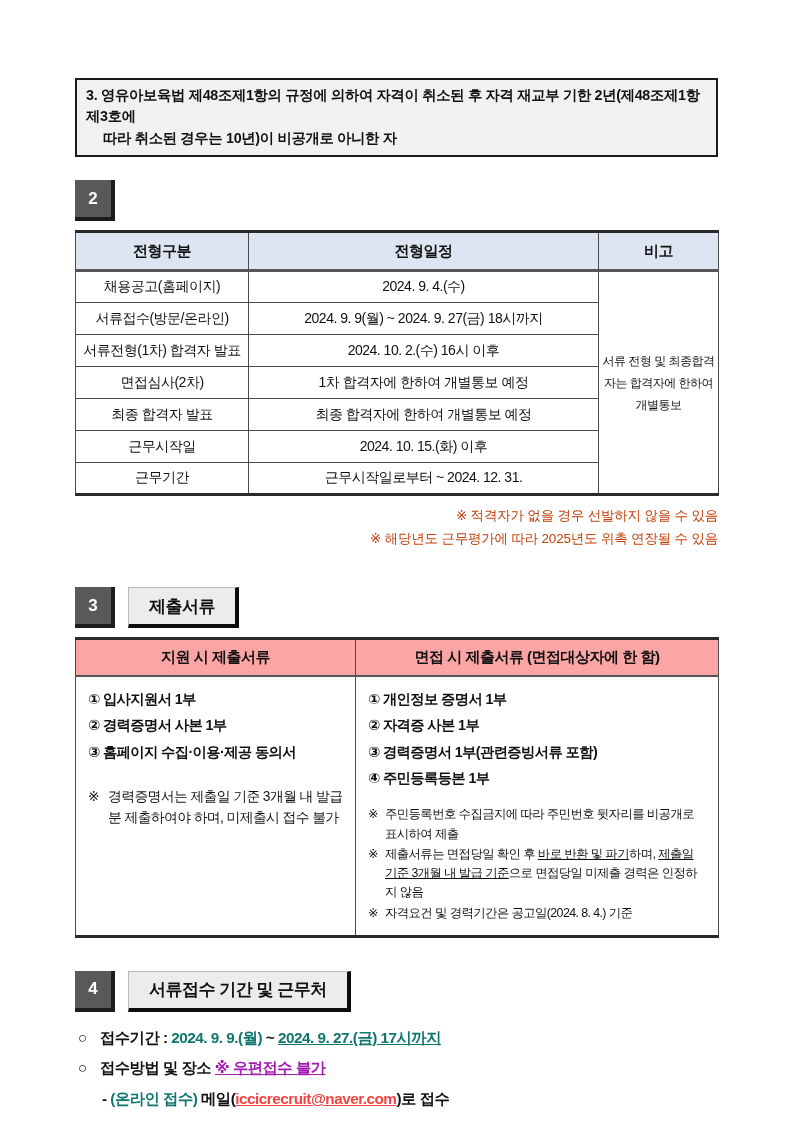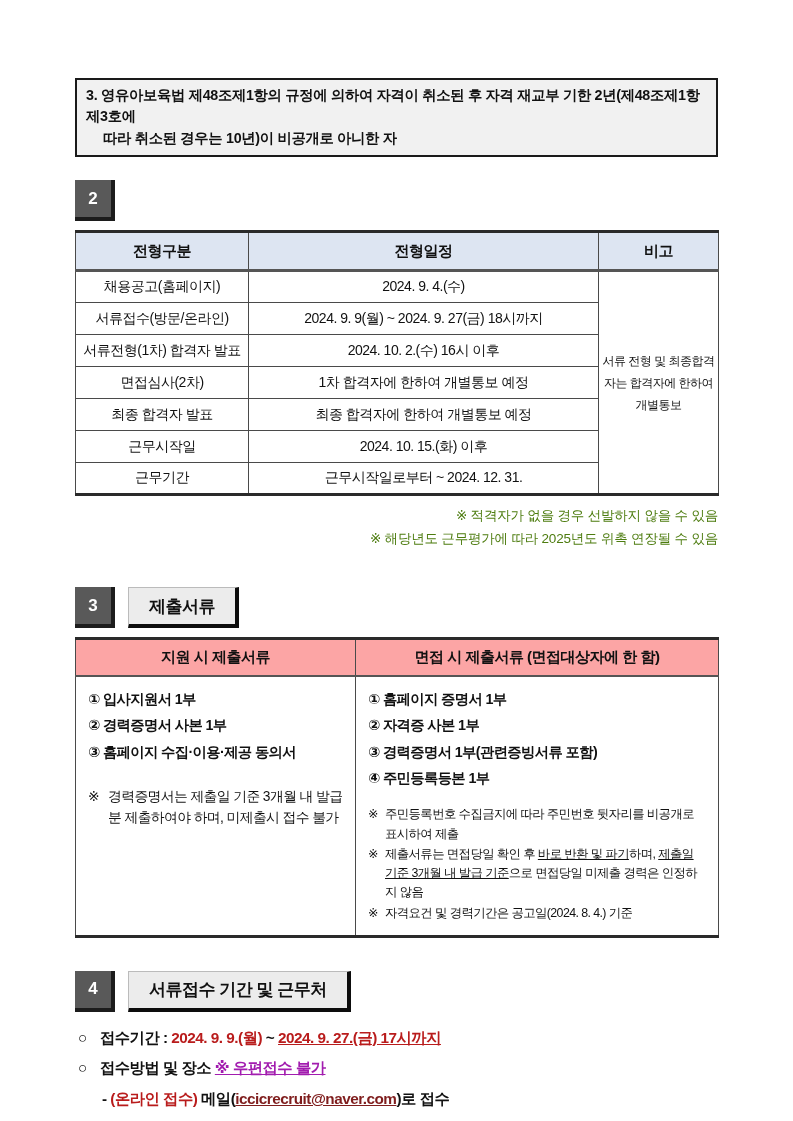--- a/index.html
+++ b/index.html
@@ -19,21 +19,21 @@
   table { border-collapse:collapse; width:643px; table-layout:fixed; }
   .tbl1 { margin-top:9px; border-top:3px solid #2a2a2a; border-bottom:3px solid #2a2a2a; border-left:1px solid #444; border-right:1px solid #444; }
   .tbl1 th, .tbl1 td { border:1px solid #4a4a4a; text-align:center; vertical-align:middle; letter-spacing:-0.5px; }
   .tbl1 th { background:#dde5f2; height:39px; font-size:15px; border-bottom:3px solid #555; }
   .tbl1 td { height:32px; font-size:14px; }
   .tbl1 .col1 { width:173px; }
   .tbl1 .col2 { width:350px; }
   .tbl1 .col3 { width:120px; }
   .tbl1 .remark { font-size:12px; line-height:1.85; }
 
-  .footnotes { margin-top:9px; text-align:right; font-size:13.5px; letter-spacing:-0.2px; line-height:1.7; color:#4d7c0f; }
+  .footnotes { margin-top:9px; text-align:right; font-size:13.5px; letter-spacing:-0.2px; line-height:1.7; color:#c2410c; }
 
   
   .tbl2 { margin-top:9px; border-top:3px solid #2a2a2a; border-bottom:3px solid #2a2a2a; border-left:1px solid #444; border-right:1px solid #444; }
   .tbl2 th { background:#fca5a5; height:37px; font-size:15px; border:1px solid #4a4a4a; border-bottom:2.5px solid #555; text-align:center; vertical-align:middle; letter-spacing:-0.5px; }
   .tbl2 td { border:1px solid #4a4a4a; vertical-align:top; padding:9px 10px 12px 12px; }
   .tbl2 .cleft { width:280px; }
   .tbl2 .cright { width:363px; }
   .doc-item { font-size:14.3px; font-weight:bold; line-height:1.85; letter-spacing:-0.6px; white-space:nowrap; }
   .note-row { display:flex; font-size:13.8px; line-height:1.5; letter-spacing:-0.6px; margin-top:2px; }
   .note-row .mk { width:20px; flex:none; }
@@ -42,23 +42,23 @@
   .small-notes .note-row { font-size:12.4px; line-height:1.55; margin-top:1px; }
   .small-notes .mk { width:17px; }
   .u { text-decoration:underline; }
 
   
   .s4 { margin-top:14px; font-size:15.3px; letter-spacing:-0.5px; }
   .s4 .line { margin-top:7px; line-height:1.55; }
   .s4 .lvl0 { padding-left:3px; font-weight:bold; }
   .s4 .lvl1 { padding-left:27px; font-weight:bold; }
   .s4 .lvl2 { padding-left:50px; font-weight:normal; font-size:14.2px; }
-  .blue { color:#b91c1c; }
+  .blue { color:#0f766e; }
   .red  { color:#a21caf; }
-  .email-link { color:#7f1d1d; text-decoration:underline; }
+  .email-link { color:#ef4444; text-decoration:underline; }
   .bullet { display:inline-block; width:22px; }
 </style>
 </head>
 <body>
 
 <div class="page">
 
   <div class="top-note">
     <div class="l1">3. 영유아보육법 제48조제1항의 규정에 의하여 자격이 취소된 후 자격 재교부 기한 2년(제48조제1항제3호에</div>
     <div class="l2">따라 취소된 경우는 10년)이 비공개로 아니한 자</div>
@@ -127,21 +127,21 @@
       <td class="cleft">
         <div class="doc-item">① 입사지원서 1부</div>
         <div class="doc-item">② 경력증명서 사본 1부</div>
         <div class="doc-item">③ 홈페이지 수집·이용·제공 동의서</div>
         <div class="note-row left-note">
           <span class="mk">※</span>
           <span>경력증명서는 제출일 기준 3개월 내 발급분 제출하여야 하며, 미제출시 접수 불가</span>
         </div>
       </td>
       <td class="cright">
-        <div class="doc-item">① 홈페이지 증명서 1부</div>
+        <div class="doc-item">① 개인정보 증명서 1부</div>
         <div class="doc-item">② 자격증 사본 1부</div>
         <div class="doc-item">③ 경력증명서 1부(관련증빙서류 포함)</div>
         <div class="doc-item">④ 주민등록등본 1부</div>
         <div class="small-notes">
           <div class="note-row">
             <span class="mk">※</span>
             <span>주민등록번호 수집금지에 따라 주민번호 뒷자리를 비공개로 표시하여 제출</span>
           </div>
           <div class="note-row">
             <span class="mk">※</span>

